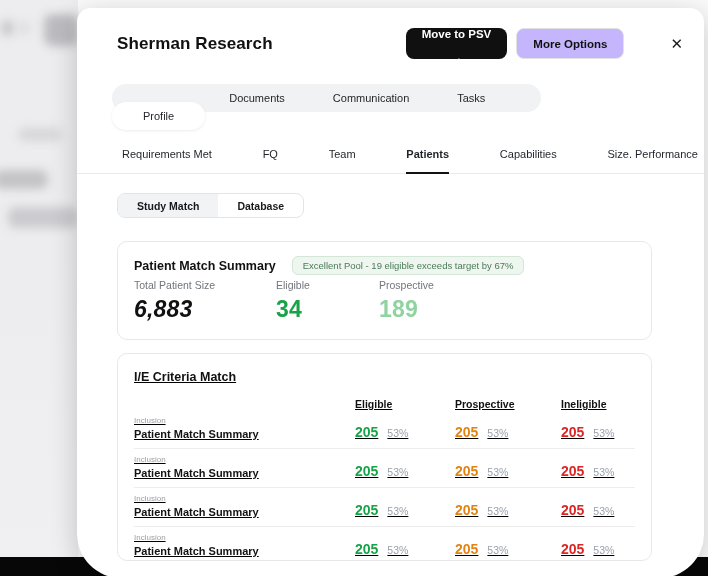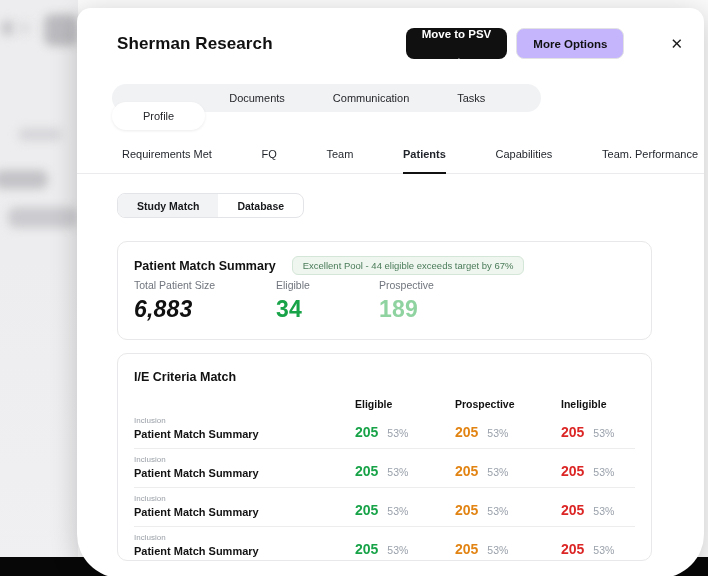--- a/index.html
+++ b/index.html
@@ -66,21 +66,21 @@
   .summary-card { margin-top:23px; padding:14px 16px 16px 16px; }
   .card-title { font-size:12.5px; font-weight:700; color:#111111; }
   .summary-head { display:flex; align-items:center; gap:16px; }
   .badge { background:#eff5ef; border:1px solid #d4e6d7; border-radius:6px; height:19px;
     display:inline-flex; align-items:center; padding:0 10px; font-size:9.5px; color:#4a7c59; white-space:nowrap; }
   .stats { display:flex; margin-top:4px;align-items:center; }
   .stat-0 { width:142px; } .stat-1 { width:103px; } .stat-2 { width:auto; }
   .stat-label { font-size:10.5px; color:#70757d; }
   .stat-value { font-size:23px; font-weight:700; margin-top:5px; letter-spacing:.2px; }
 
-  .criteria-card { margin-top:13px; padding:16px 16px 0 16px; height:208px; overflow:hidden; }
+  .criteria-card { margin-top:13px; padding:16px 16px 0 16px; height:208px; overflow:hidden;text-decoration:underline; }
   .tbl-head { display:grid; grid-template-columns:221px 100px 106px 1fr; margin-top:14px; }
   .tbl-head .col { font-size:10.5px; font-weight:600; color:#111111; }
   .tbl-row { display:grid; grid-template-columns:221px 100px 106px 1fr; align-items:end;
     padding:6px 0 8px 0; border-bottom:1px solid #ededee; }
   .row-cat { font-size:8px; color:#9ba1a8; margin-bottom:3px; }
   .row-name { font-size:11px; font-weight:700; color:#121212; white-space:nowrap; }
   .val-group { display:flex; align-items:baseline; gap:9px; white-space:nowrap; }
   .val { font-size:14px; font-weight:700; }
   .pct { font-size:10.5px; color:#9aa1ab; }
 </style>
@@ -120,34 +120,34 @@
       <div class="pill-tab">Communication</div>
       <div class="pill-tab">Tasks</div>
     </div>
 
     <div class="sub-tabs">
       <div class="sub-tab">Requirements Met</div>
       <div class="sub-tab">FQ</div>
       <div class="sub-tab">Team</div>
       <div class="sub-tab active">Patients</div>
       <div class="sub-tab">Capabilities</div>
-      <div class="sub-tab">Team. Performance</div>
+      <div class="sub-tab">Size. Performance</div>
     </div>
 
     <div class="content">
 
       <div class="segmented">
         <div class="segment active">Study Match</div>
         <div class="segment">Database</div>
       </div>
 
       <div class="card summary-card">
         <div class="summary-head">
           <div class="card-title">Patient Match Summary</div>
-          <div class="badge">Excellent Pool - 44 eligible exceeds target by 67%</div>
+          <div class="badge">Excellent Pool - 19 eligible exceeds target by 67%</div>
         </div>
         <div class="stats">
           <div class="stat-0">
             <div class="stat-label">Total Patient Size</div>
             <div class="stat-value" style="color: rgb(17, 17, 17); font-style: italic;">6,883</div>
           </div>
           <div class="stat-1">
             <div class="stat-label">Eligible</div>
             <div class="stat-value" style="color: rgb(24, 163, 72);">34</div>
           </div>

